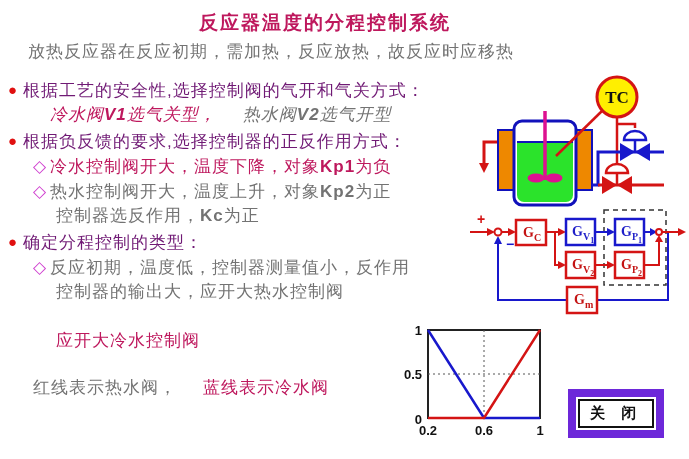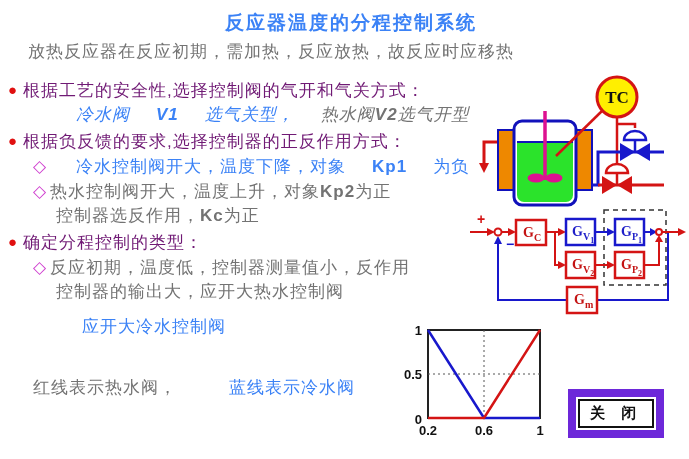--- a/index.html
+++ b/index.html
@@ -3,21 +3,21 @@
 <meta charset="utf-8">
 <style>
   html,body{margin:0;padding:0;background:#888;}
   #slide{
     position:relative;width:689px;height:459px;background:#ffffff;
     font-family:"Liberation Sans","DejaVu Sans",sans-serif;overflow:hidden;
   }
   .line{position:absolute;font-size:17px;letter-spacing:1px;white-space:nowrap;line-height:21px;}
   .title{font-size:19px;font-weight:bold;letter-spacing:2px;}
   .red{color:#737373;}
-  .blue{color:#3b82f6;padding-left:26px;}
+  .blue{color:#be185d;}
   .black{color:#701a75;}
   .bold{font-weight:bold;}
   .marker-dot{color:#e01010;font-size:15px;margin-right:5px;vertical-align:1px;}
   .marker-diamond{color:#cf3fcf;margin-right:3px;}
   .gap{display:inline-block;width:26px;}
   svg{position:absolute;overflow:visible;}
   .blk-label{font-family:"Liberation Serif","DejaVu Serif",serif;font-weight:bold;font-size:14px;}
   .tick{font-family:"Liberation Sans",sans-serif;font-weight:bold;font-size:13px;fill:#111;}
   .grid-line{stroke:#555;stroke-width:1;stroke-dasharray:2,3;fill:none;}
   .close-btn{
@@ -66,21 +66,21 @@
     <span class="marker-dot">●</span><span class="black">确定分程控制的类型：</span>
   </div>
 
   <div class="line" style="top:257px;left:33px;">
     <span class="marker-diamond">◇</span><span class="red">反应初期，温度低，控制器测量值小，反作用</span>
   </div>
 
   <div class="line red" style="top:281px;left:56px;">控制器的输出大，应开大热水控制阀</div>
 
 
-  <div class="line blue" style="top:316px;left:56px;">应开大冷水控制阀</div>
+  <div class="line blue" style="top:330px;left:56px;">应开大冷水控制阀</div>
 
 
   <div class="line" style="top:377px;left:33px;">
     <span class="red">红线表示热水阀，</span><span class="gap"></span><span class="blue">蓝线表示冷水阀</span>
   </div>
 
   <svg style="left:468px;top:57px;" width="221" height="150" viewBox="0 0 221 150">
 
     <polyline points="30,85 16,85 16,107" fill="none" stroke="#d41414" stroke-width="3"></polyline>
     <polygon points="11,106 21,106 16,116" fill="#d41414"></polygon>

